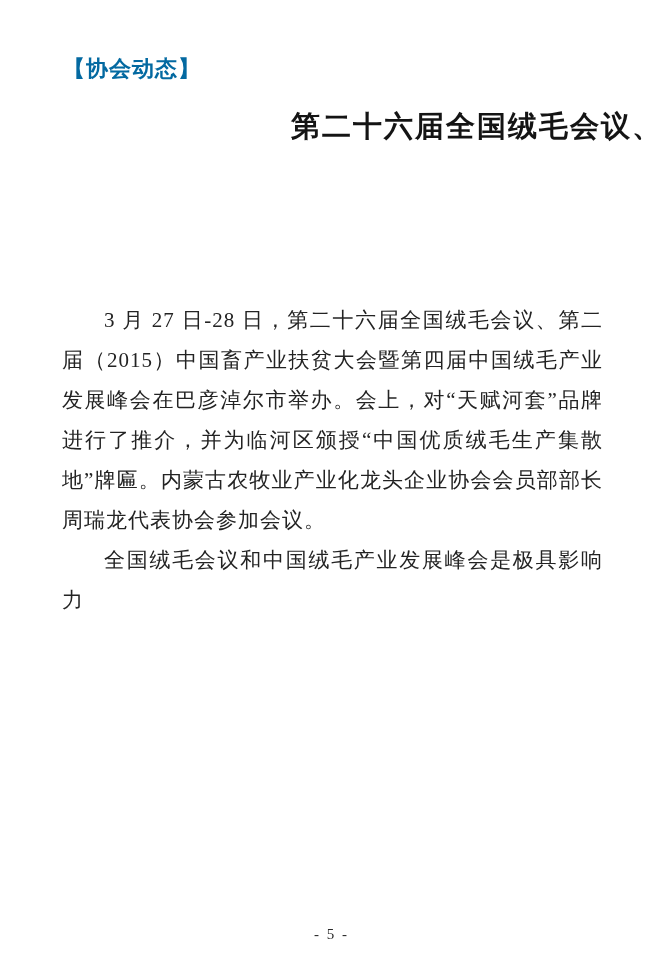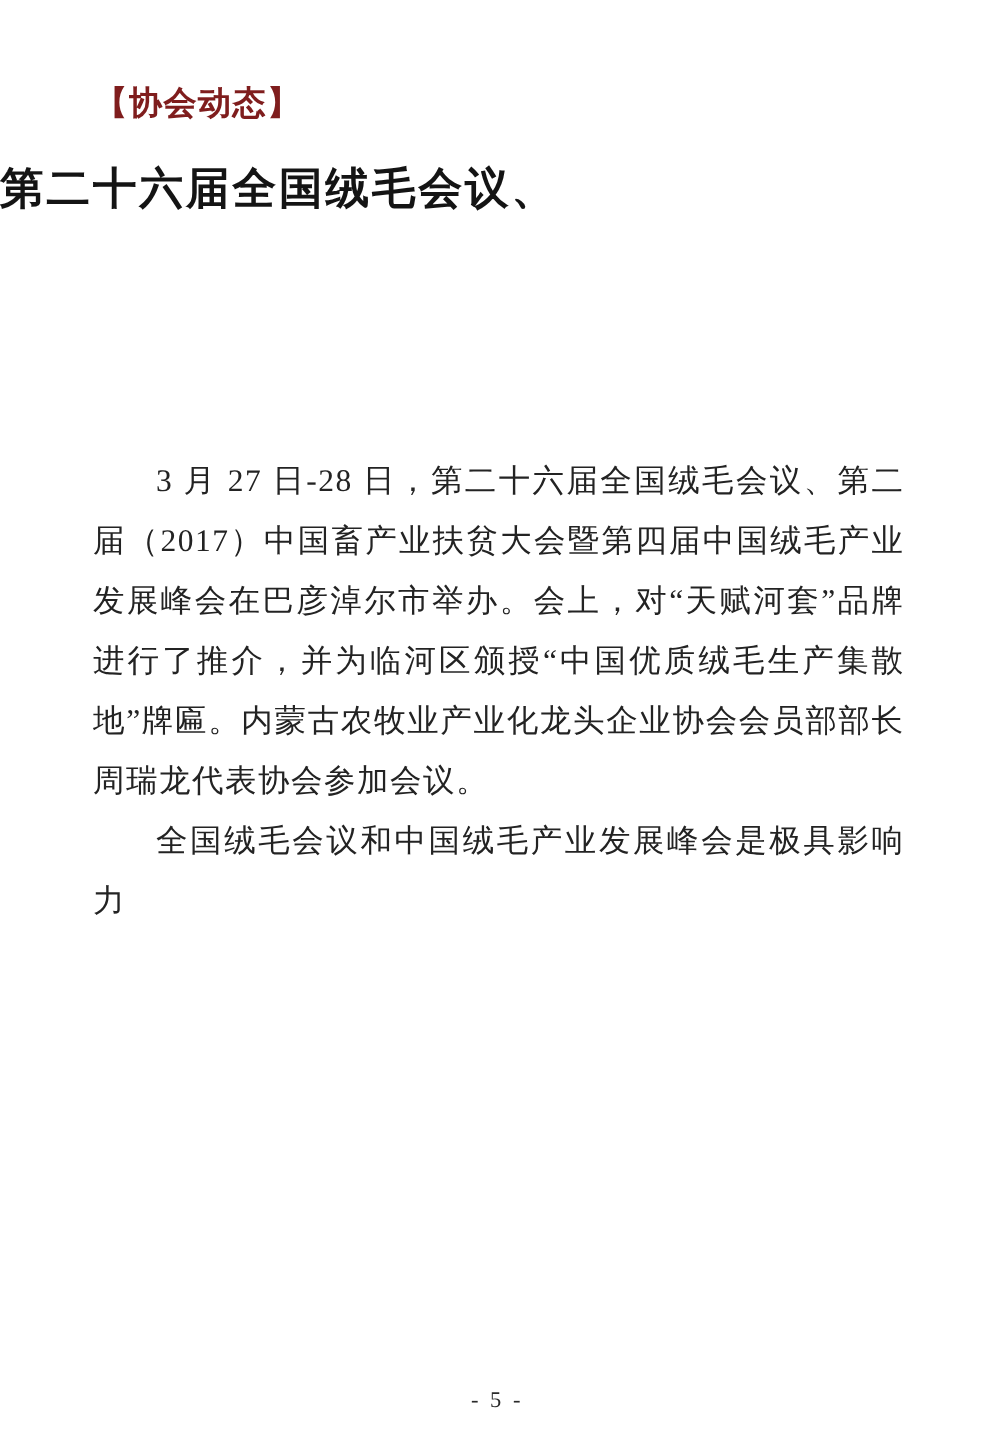--- a/index.html
+++ b/index.html
@@ -12,29 +12,29 @@
     overflow: hidden;
     font-family: "Liberation Serif", serif;
   }
   .section-tag {
     position: absolute;
     left: 63px;
     top: 54px;
     font-family: "Liberation Sans", sans-serif;
     font-weight: bold;
     font-size: 22px;
-    color: #7f1d1d;
+    color: #0369a1;
     letter-spacing: 1px;
   }
   .doc-title {
     position: absolute;
     left: 0;
     right: 0;
     top: 98px;
-    text-align: left;
+    text-align: right;
     font-family: "Liberation Sans", sans-serif;
     font-weight: bold;
     color: #141414;
     font-size: 29px;
   }
   .title-line {
     display: block;
     line-height: 56px;
     letter-spacing: 2px;
     white-space: nowrap;
@@ -71,19 +71,19 @@
 
 <div class="page">
 
   <div class="section-tag">【协会动态】</div>
 
   <h1 class="doc-title">
     <span class="title-line">第二十六届全国绒毛会议、</span>
   </h1>
 
   <div class="doc-body">
-    <p>3 月 27 日-28 日，第二十六届全国绒毛会议、第二届（2017）中国畜产业扶贫大会暨第四届中国绒毛产业发展峰会在巴彦淖尔市举办。会上，对“天赋河套”品牌进行了推介，并为临河区颁授“中国优质绒毛生产集散地”牌匾。内蒙古农牧业产业化龙头企业协会会员部部长周瑞龙代表协会参加会议。</p>
+    <p>3 月 27 日-28 日，第二十六届全国绒毛会议、第二届（2015）中国畜产业扶贫大会暨第四届中国绒毛产业发展峰会在巴彦淖尔市举办。会上，对“天赋河套”品牌进行了推介，并为临河区颁授“中国优质绒毛生产集散地”牌匾。内蒙古农牧业产业化龙头企业协会会员部部长周瑞龙代表协会参加会议。</p>
     <p>全国绒毛会议和中国绒毛产业发展峰会是极具影响力</p>
   </div>
 
   <div class="page-number">- 5 -</div>
 
 </div>
 
 </body></html>

